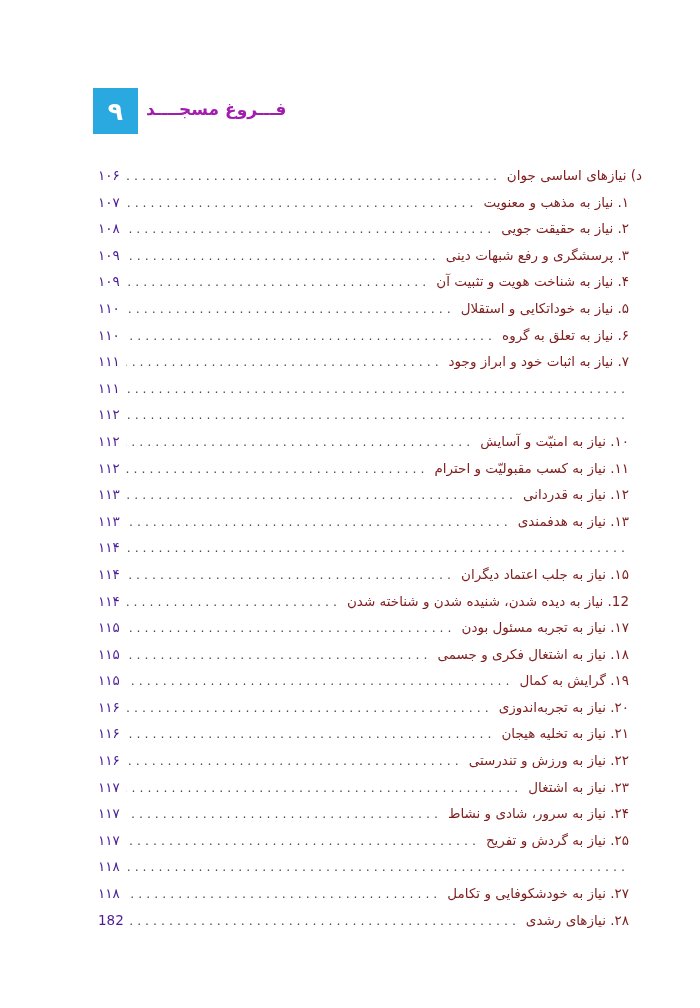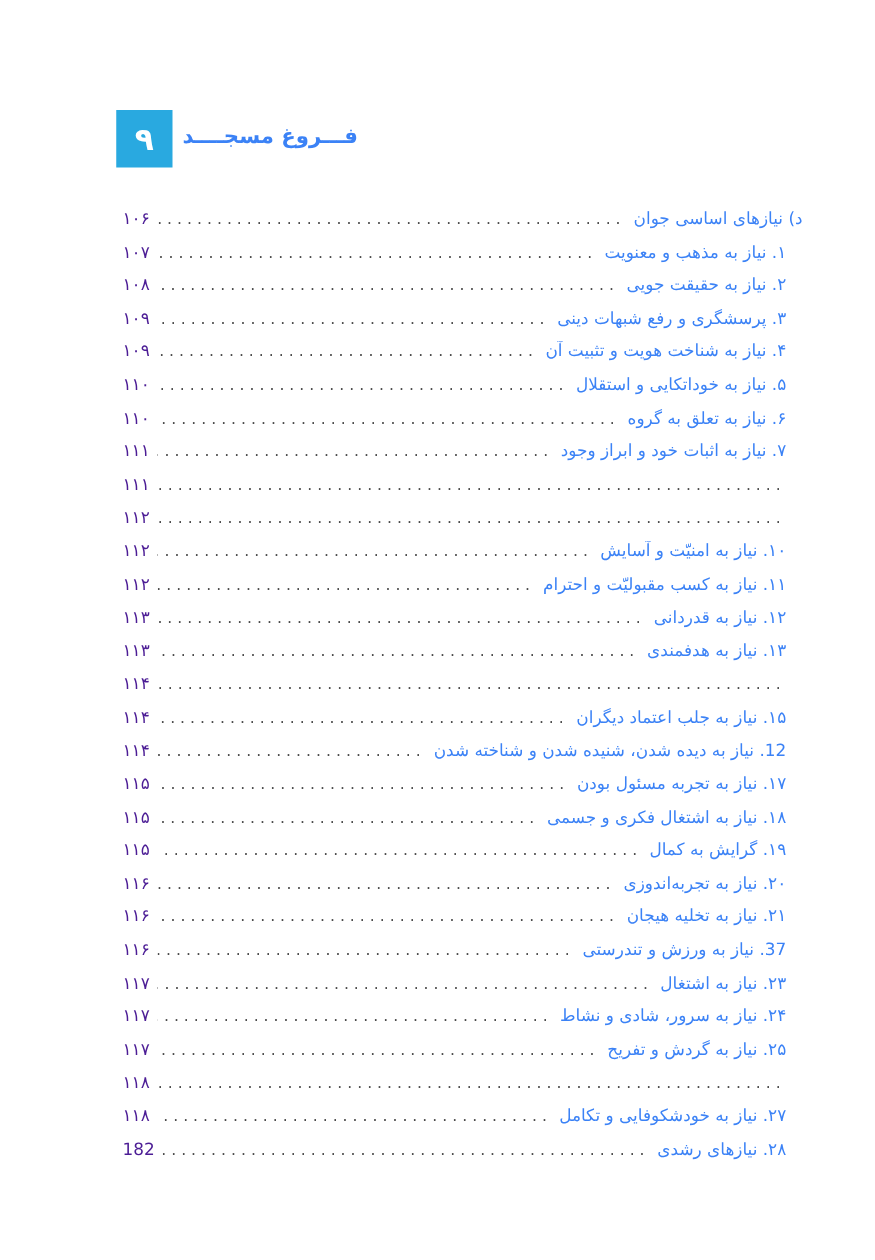--- a/index.html
+++ b/index.html
@@ -25,21 +25,21 @@
     align-items: center;
     justify-content: center;
     font-size: 25px;
     font-weight: bold;
   }
   .book-title {
     position: absolute;
     left: 146px;
     top: 99px;
     direction: rtl;
-    color: #3b82f6;
+    color: #a21caf;
     font-size: 17px;
     font-weight: bold;
     white-space: nowrap;
   }
   
   .toc {
     position: absolute;
     top: 167px;
     left: 98px;
     right: 58px;
@@ -51,21 +51,21 @@
     align-items: baseline;
     height: 26.6px;
     overflow: hidden;
     column-gap: 6px;
   }
   .toc-row.indent { padding-right: 13px; }
   .toc-label {
     flex: 0 1 auto;
     white-space: nowrap;
     overflow: hidden;
-    color: #3b82f6;
+    color: #7f1d1d;
   }
   .toc-leader {
     flex: 1 1 0;
     min-width: 6px;
     overflow: hidden;
     white-space: nowrap;
     color: #4a4a4a;
     font-size: 12.5px;
     letter-spacing: 4px;
   }
@@ -214,21 +214,21 @@
       <span class="toc-page">۱۱۶</span>
     </div>
 
     <div class="toc-row indent">
       <span class="toc-label">۲۱. نیاز به تخلیه هیجان</span>
       <span class="toc-leader"></span>
       <span class="toc-page">۱۱۶</span>
     </div>
 
     <div class="toc-row indent">
-      <span class="toc-label">37. نیاز به ورزش و تندرستی</span>
+      <span class="toc-label">۲۲. نیاز به ورزش و تندرستی</span>
       <span class="toc-leader"></span>
       <span class="toc-page">۱۱۶</span>
     </div>
 
     <div class="toc-row indent">
       <span class="toc-label">۲۳. نیاز به اشتغال</span>
       <span class="toc-leader"></span>
       <span class="toc-page">۱۱۷</span>
     </div>
 

